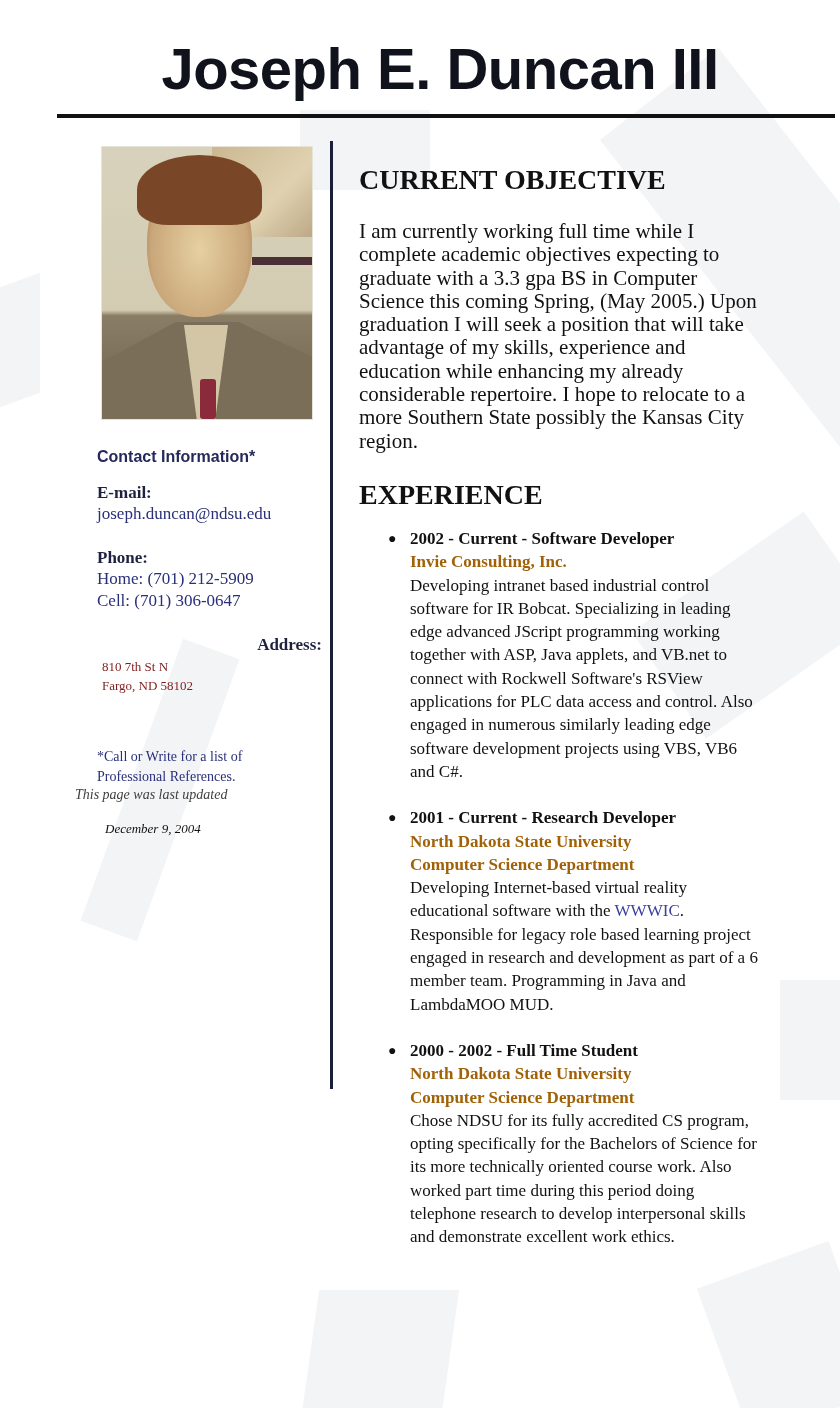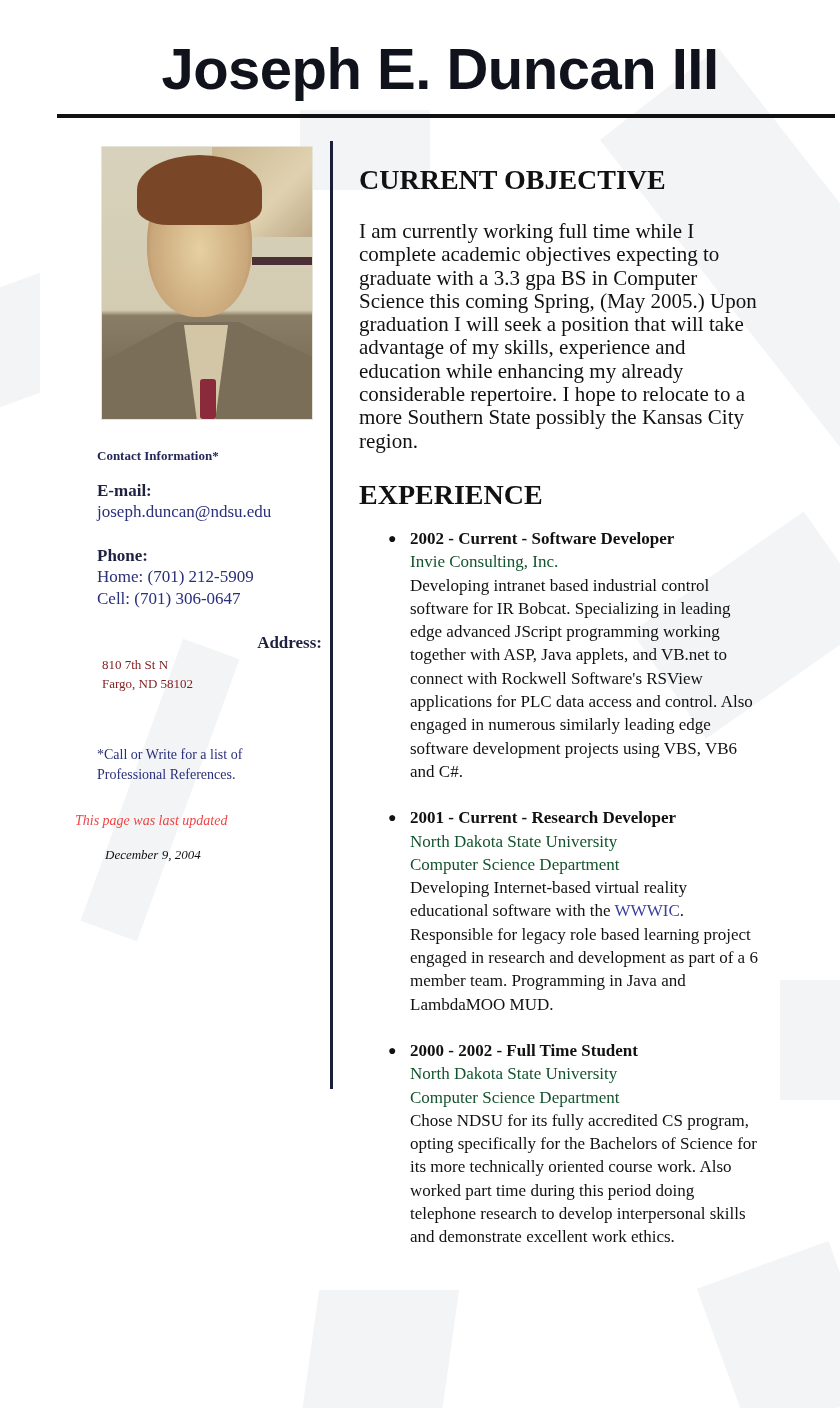--- a/index.html
+++ b/index.html
@@ -50,39 +50,39 @@
   .photo .hair { position: absolute; left: 35px; top: 8px; width: 125px; height: 70px;
     border-radius: 60% 60% 30% 30%; background: #7a4628; }
   .photo .suit { position: absolute; left: 0; top: 175px; width: 210px; height: 100px;
     background: #7b6e58; clip-path: polygon(0 40%, 35% 0, 65% 0, 100% 35%, 100% 100%, 0 100%); }
   .photo .shirt { position: absolute; left: 82px; top: 178px; width: 44px; height: 98px;
     background: #d2c6a6; clip-path: polygon(0 0, 100% 0, 70% 100%, 30% 100%); }
   .photo .tie { position: absolute; left: 98px; top: 232px; width: 16px; height: 40px;
     background: #8a2a3a; border-radius: 3px; }
 
   .contact-heading {
-    margin-top: 28px; font-family: Liberation Serif, serif; font-weight: bold;
-    font-size: 13px; color: #24295a;
+    margin-top: 28px; font-family: Liberation Sans, sans-serif; font-weight: bold;
+    font-size: 16px; color: #24295a;
   }
   .label { margin-top: 16px; font-weight: bold; font-size: 17px; color: #1e2240; line-height: 21px; }
   .val { font-size: 17px; color: #2a2f7a; line-height: 22px; }
   .addr { font-size: 13px; color: #7f1d1d; line-height: 19px; margin-left: 5px; margin-top: 2px; }
   .refs { margin-top: 52px; font-size: 14px; color: #2a2f7a; line-height: 20px; }
-  .updated { margin-top: 28px; margin-left: -22px; font-style: italic; font-size: 14px; color: #ef4444; }
+  .updated { margin-left: -22px; font-style: italic; font-size: 14px; color: #404040; }
   .updated-date { margin-top: 18px; margin-left: 8px; font-style: italic; font-size: 13px; color: #111; font-family: Liberation Serif, serif; }
 
   .right { position: absolute; left: 359px; top: 162px; width: 400px; z-index: 1; }
   .h2 { font-weight: bold; font-size: 28px; color: #111; margin: 0; line-height: 36px; }
   .objective { margin-top: 22px; font-size: 21px; line-height: 23.3px; color: #111; }
   .exp-h { margin-top: 24px; }
   ul.exp { list-style: none; margin: 14px 0 0 0; padding: 0 0 0 51px; }
   ul.exp li { position: relative; margin-bottom: 23px; font-size: 17px; line-height: 23.3px; }
   ul.exp li .bullet { position: absolute; left: -22px; top: 0; font-size: 14px; }
   .job-title { font-weight: bold; }
-  .org { color: #14532d; display: block; }
+  .org { color: #a16207; display: block; font-weight: bold; }
   .link-inline { color: #3a3fa0; }
 </style>
 </head>
 <body>
 
 <div class="wm wm1"></div>
 <div class="wm wm2"></div>
 <div class="wm wm3"></div>
 <div class="wm wm4"></div>
 <div class="wm wm5"></div>

